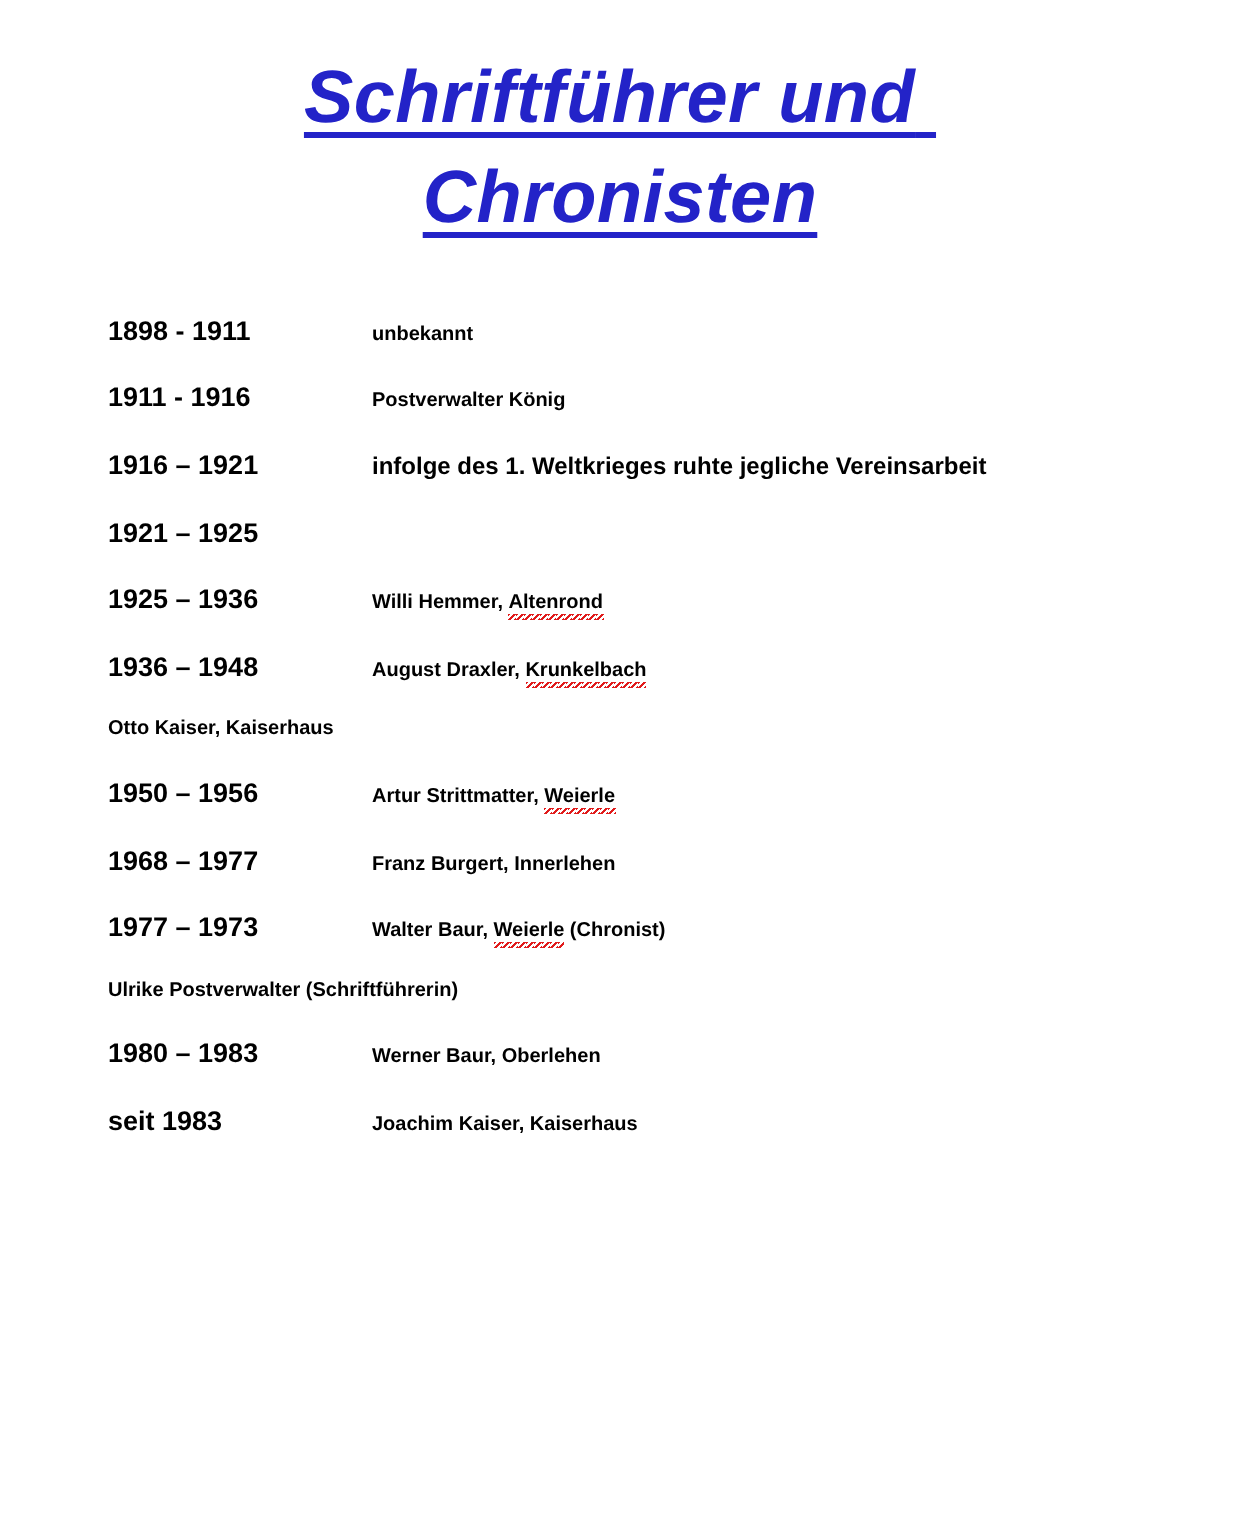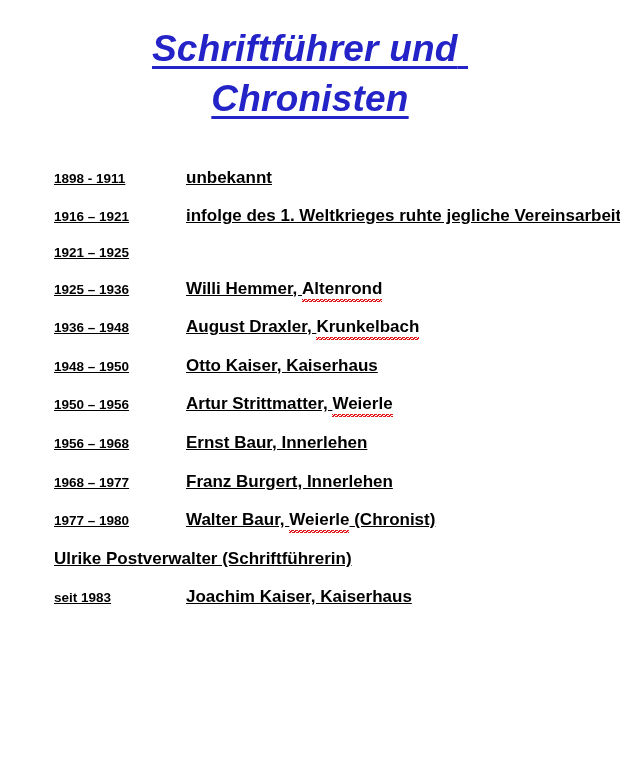--- a/index.html
+++ b/index.html
@@ -32,46 +32,45 @@
     padding-top: 24px;
     padding-left: 10px;
     padding-right: 10px;
   }
   .doc-title .title-line {
     display: inline;
     text-decoration: underline;
     text-underline-offset: 5px;
   }
   .entries {
-    margin-top: 44px;
+    margin-top: 34px;
     padding-left: 54px;
     padding-right: 10px;
-    text-decoration: underline;
   }
   .entry {
     display: flex;
     align-items: baseline;
     margin-bottom: 18.6px;
   }
   .entry-years {
     width: 132px;
     flex: 0 0 132px;
     font-weight: bold;
     font-size: 13.5px;
     color: #000000;
     white-space: nowrap;
   }
   .entry-text {
     font-weight: bold;
-    font-size: 17px;
+    font-size: 10px;
     color: #000000;
     white-space: nowrap;
   }
   .entry.small .entry-text {
-    font-size: 17px;
+    font-size: 12px;
   }
   
   .sp {
     position: relative;
     display: inline-block;
   }
   .sp::after {
     content: "";
     position: absolute;
     left: 0;
@@ -96,57 +95,60 @@
   <h1 class="doc-title">
     <span class="title-line">Schriftführer und</span><span class="title-line">&nbsp;</span><br>
     <span class="title-line">Chronisten</span>
   </h1>
 
   <div class="entries">
       <div class="entry">
         <div class="entry-years">1898 - 1911</div>
         <div class="entry-text">unbekannt</div>
       </div>
+      <div class="entry">
+        <div class="entry-years">1911 - 1916</div>
+        <div class="entry-text">Postverwalter König</div>
+      </div>
       <div class="entry small">
         <div class="entry-years">1916 – 1921</div>
         <div class="entry-text">infolge des 1. Weltkrieges ruhte jegliche Vereinsarbeit</div>
       </div>
       <div class="entry">
         <div class="entry-years">1921 – 1925</div>
       </div>
       <div class="entry">
         <div class="entry-years">1925 – 1936</div>
         <div class="entry-text">Willi Hemmer, <span class="sp">Altenrond</span></div>
       </div>
       <div class="entry">
         <div class="entry-years">1936 – 1948</div>
         <div class="entry-text">August Draxler, <span class="sp">Krunkelbach</span></div>
       </div>
       <div class="entry">
-        <div class="entry-years">1948 – 1950</div>
         <div class="entry-text">Otto Kaiser, Kaiserhaus</div>
       </div>
       <div class="entry">
         <div class="entry-years">1950 – 1956</div>
         <div class="entry-text">Artur Strittmatter, <span class="sp">Weierle</span></div>
       </div>
       <div class="entry">
-        <div class="entry-years">1956 – 1968</div>
-        <div class="entry-text">Ernst Baur, Innerlehen</div>
-      </div>
-      <div class="entry">
         <div class="entry-years">1968 – 1977</div>
         <div class="entry-text">Franz Burgert, Innerlehen</div>
       </div>
       <div class="entry">
-        <div class="entry-years">1977 – 1980</div>
+        <div class="entry-years">1977 – 1973</div>
         <div class="entry-text">Walter Baur, <span class="sp">Weierle</span> (Chronist)</div>
       </div>
       <div class="entry">
         <div class="entry-text">Ulrike Postverwalter (Schriftführerin)</div>
+      </div>
+      <div class="entry">
+        <div class="entry-years">1980 – 1983</div>
+        <div class="entry-text">Werner Baur, Oberlehen</div>
       </div>
       <div class="entry">
         <div class="entry-years">seit 1983</div>
         <div class="entry-text">Joachim Kaiser, Kaiserhaus</div>
       </div>
     </div>
 
 </div>
 
 </body></html>

